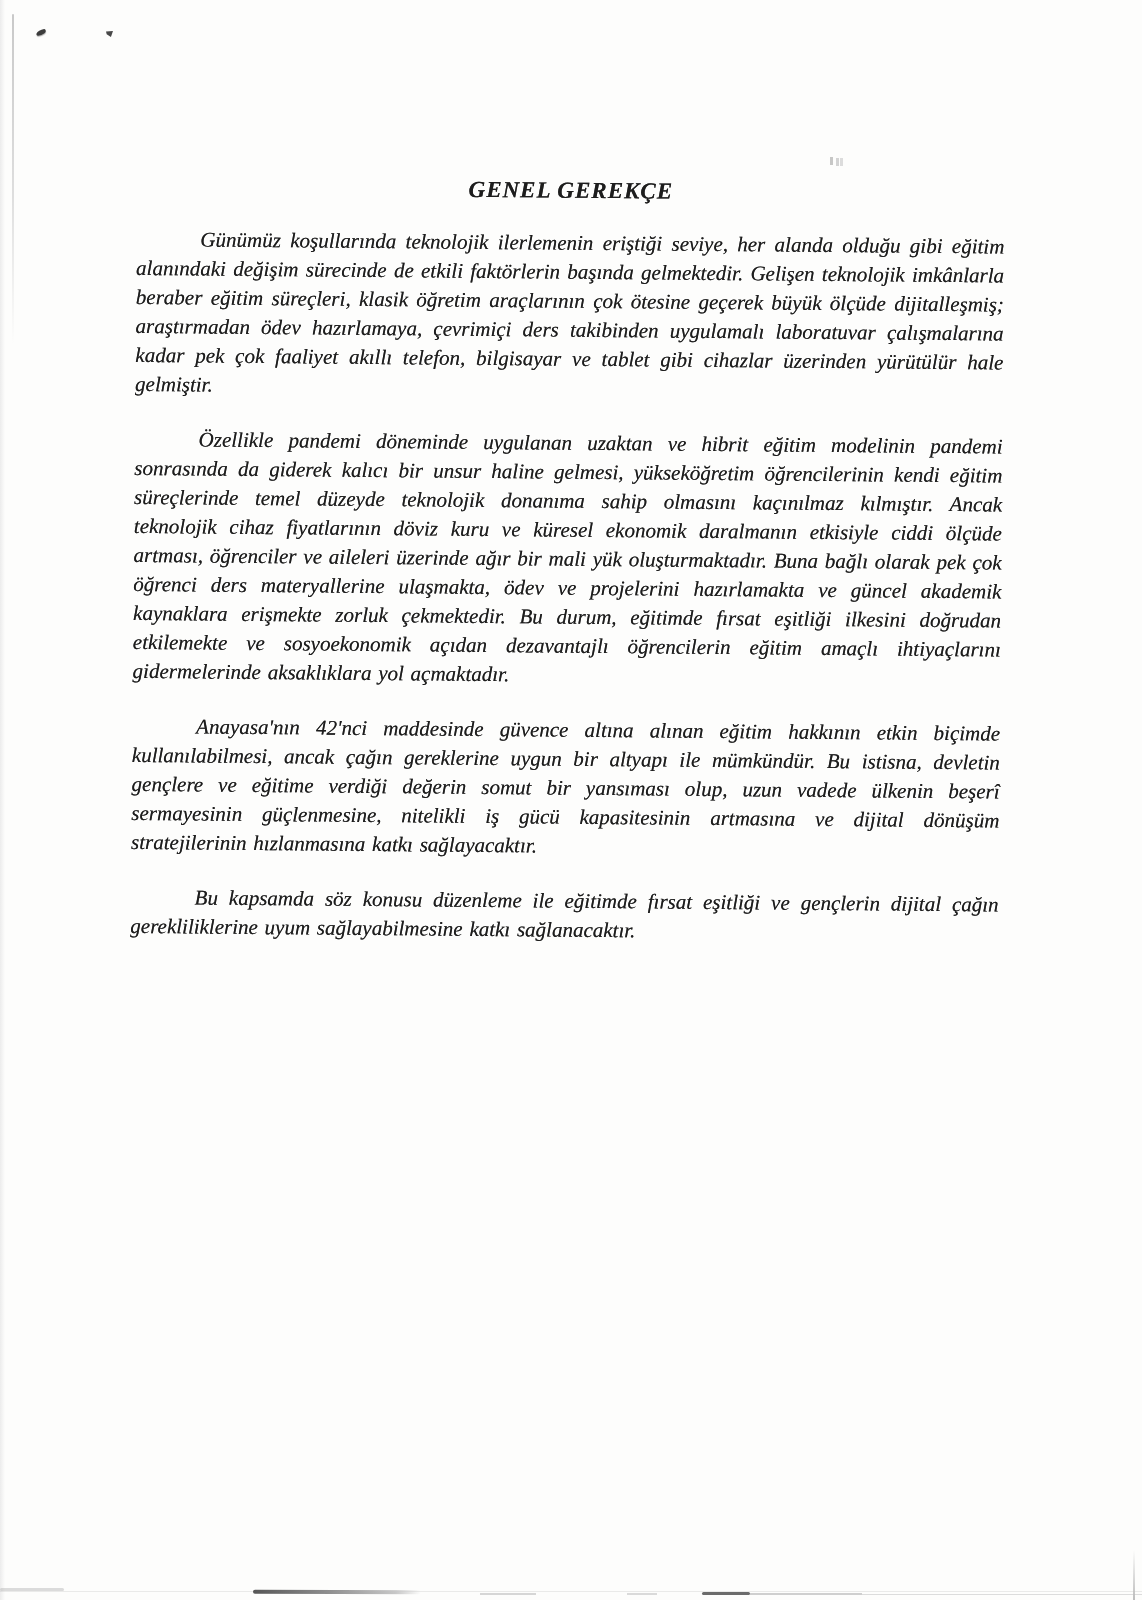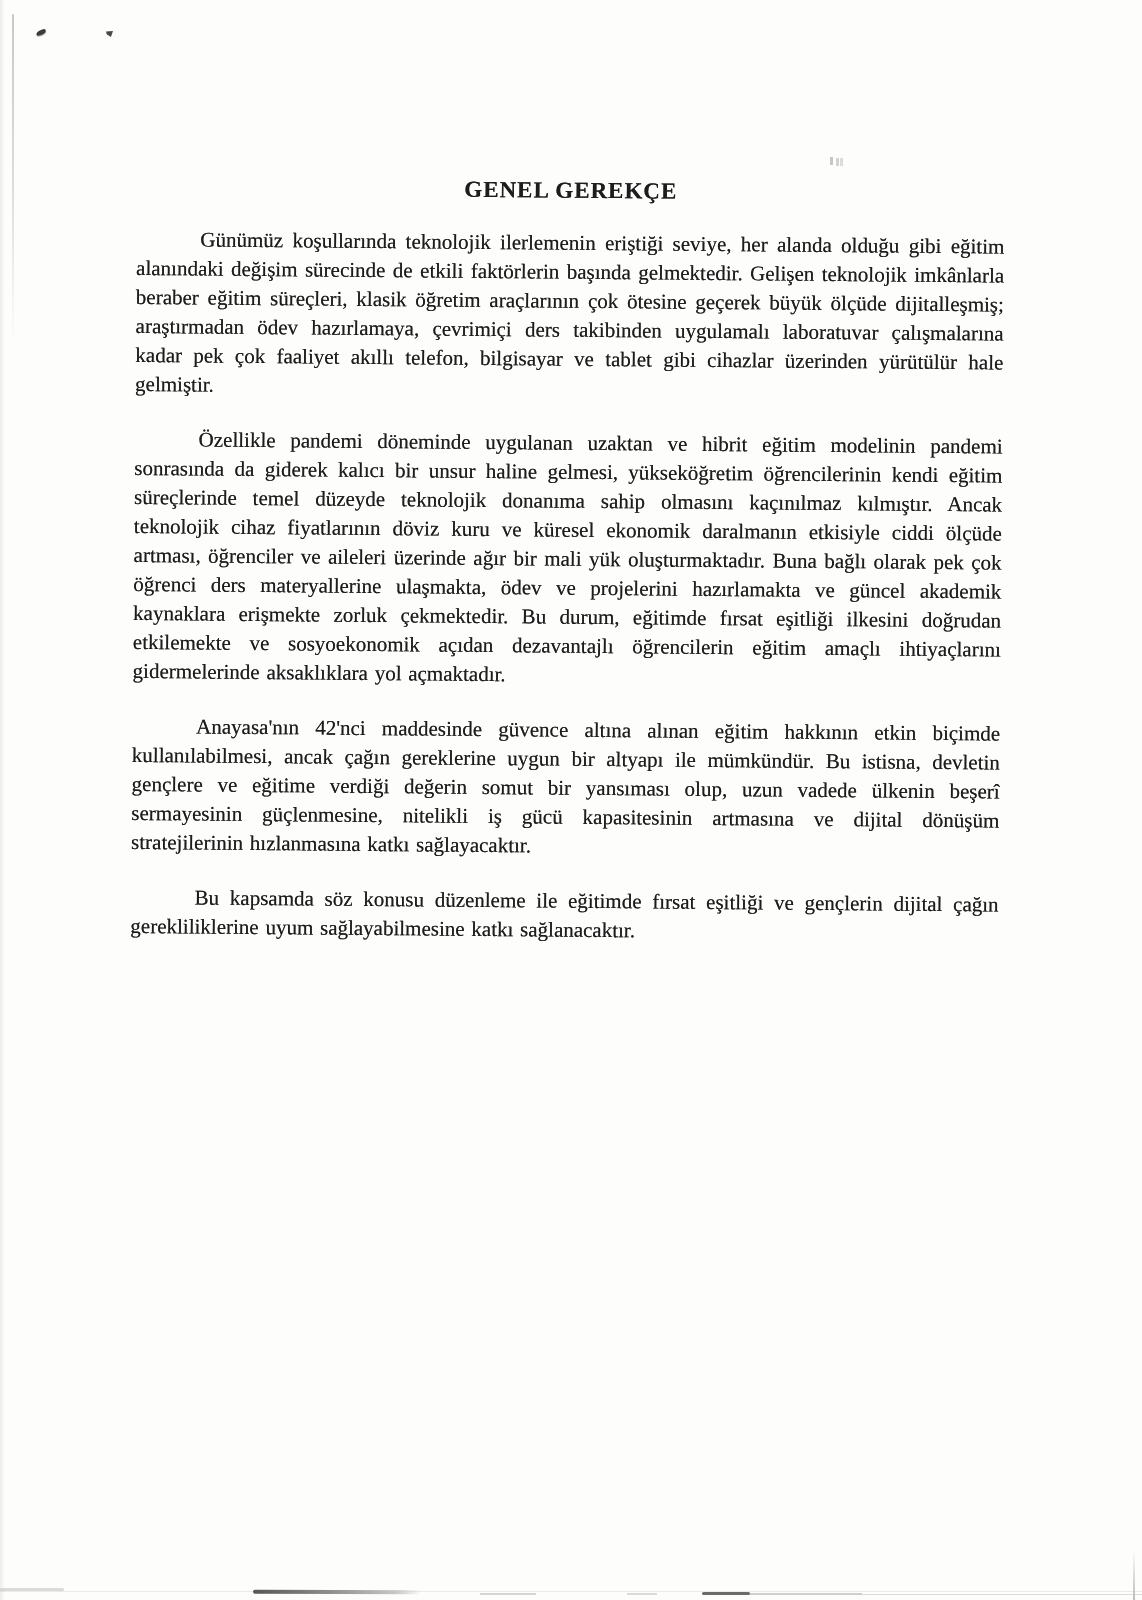--- a/index.html
+++ b/index.html
@@ -7,20 +7,21 @@
     padding: 0;
     background: #ffffff;
   }
   .page {
     position: relative;
     width: 1142px;
     height: 1600px;
     background: #fdfdfc;
     overflow: hidden;
     font-family: "Liberation Serif", "DejaVu Serif", serif;
+    font-style: italic;
   }
 
   
   .edge-left-shade {
     position: absolute;
     left: 0; top: 0;
     width: 5px; height: 1600px;
     background: linear-gradient(to right, #ececec, rgba(255,255,255,0));
   }
   .edge-left-line {

